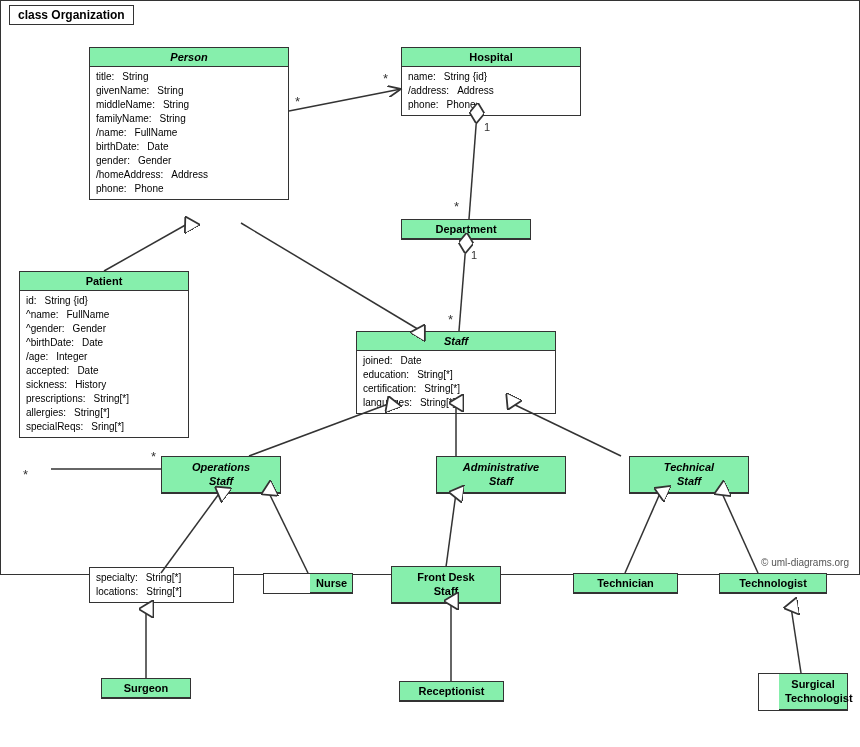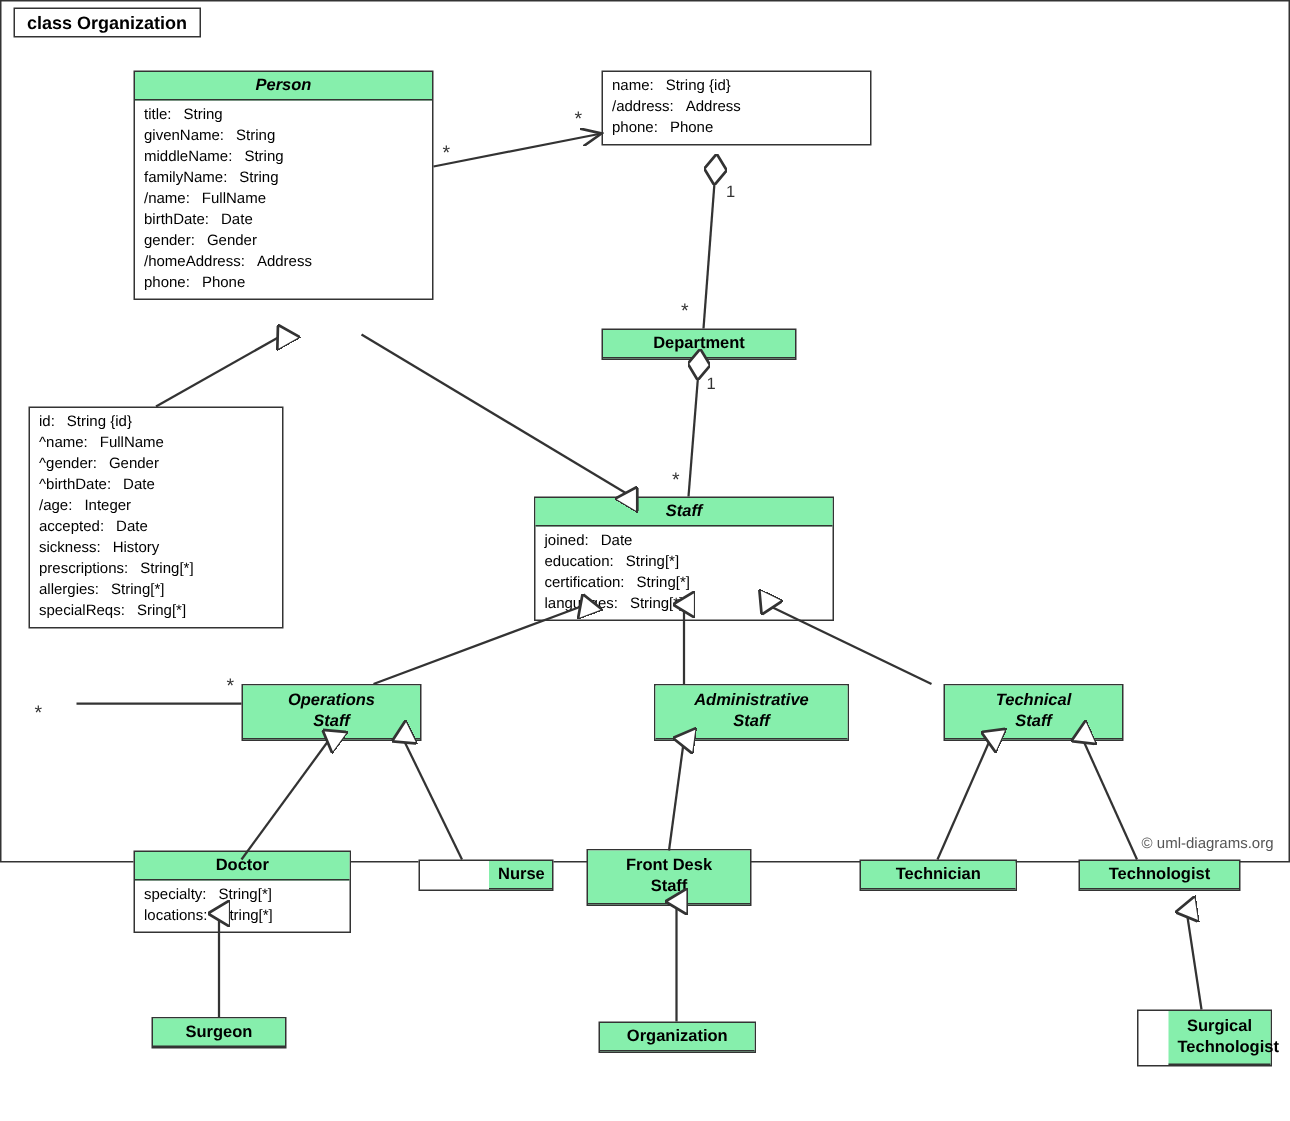--- a/index.html
+++ b/index.html
@@ -116,37 +116,39 @@
           <span class="attr-type">Address</span>
         </div>
       <div class="attr-row">
           <span class="attr-name">phone:</span>
           <span class="attr-type">Phone</span>
         </div>
     </div>
   </div>
 
   <div class="uml-class" style="left:400px; top:46px; width:180px;">
+    <div class="class-name">Hospital</div>
     <div class="class-attrs">
       <div class="attr-row">
           <span class="attr-name">name:</span>
           <span class="attr-type">String {id}</span>
         </div>
       <div class="attr-row">
           <span class="attr-name">/address:</span>
           <span class="attr-type">Address</span>
         </div>
       <div class="attr-row">
           <span class="attr-name">phone:</span>
           <span class="attr-type">Phone</span>
         </div>
     </div>
   </div>
 
   <div class="uml-class" style="left:18px; top:270px; width:170px;">
+    <div class="class-name">Patient</div>
     <div class="class-attrs">
       <div class="attr-row">
           <span class="attr-name">id:</span>
           <span class="attr-type">String {id}</span>
         </div>
       <div class="attr-row">
           <span class="attr-name">^name:</span>
           <span class="attr-type">FullName</span>
         </div>
       <div class="attr-row">
@@ -216,55 +218,54 @@
 
   <div class="uml-class" style="left:390px; top:455px; width:130px;margin-left:45px;">
     <div class="class-name italic" style="line-height:1.3">Administrative<br>Staff</div>
   </div>
 
   <div class="uml-class" style="left:628px; top:455px; width:120px;">
     <div class="class-name italic" style="line-height:1.3">Technical<br>Staff</div>
   </div>
 
   <div class="uml-class" style="left:88px; top:566px; width:145px;">
-    <div class="class-name">Doctor</div>
     <div class="class-attrs">
       <div class="attr-row">
           <span class="attr-name">specialty:</span>
           <span class="attr-type">String[*]</span>
         </div>
       <div class="attr-row">
           <span class="attr-name">locations:</span>
           <span class="attr-type">String[*]</span>
         </div>
     </div>
   </div>
 
-  <div class="uml-class" style="left:278px; top:572px; width:90px;padding-left:46px;">
+  <div class="uml-class" style="left:262px; top:572px; width:90px;padding-left:46px;">
     <div class="class-name">Nurse</div>
   </div>
 
   <div class="uml-class" style="left:390px; top:565px; width:110px;">
     <div class="class-name" style="line-height:1.3">Front Desk<br>Staff</div>
   </div>
 
   <div class="uml-class" style="left:572px; top:572px; width:105px;">
     <div class="class-name">Technician</div>
   </div>
 
   <div class="uml-class" style="left:718px; top:572px; width:108px;">
     <div class="class-name">Technologist</div>
   </div>
 
   <div class="uml-class" style="left:100px; top:677px; width:90px;">
     <div class="class-name">Surgeon</div>
   </div>
 
   <div class="uml-class" style="left:398px; top:680px; width:105px;">
-    <div class="class-name">Organization</div>
+    <div class="class-name">Receptionist</div>
   </div>
 
   <div class="uml-class" style="left:757px; top:672px; width:90px;padding-left:20px;">
     <div class="class-name" style="line-height:1.3">Surgical<br>Technologist</div>
   </div>
 
   <svg id="svg-overlay">
     <defs>
 
       <marker id="inherit-arrow" markerWidth="12" markerHeight="10" refX="6" refY="5" orient="auto">

